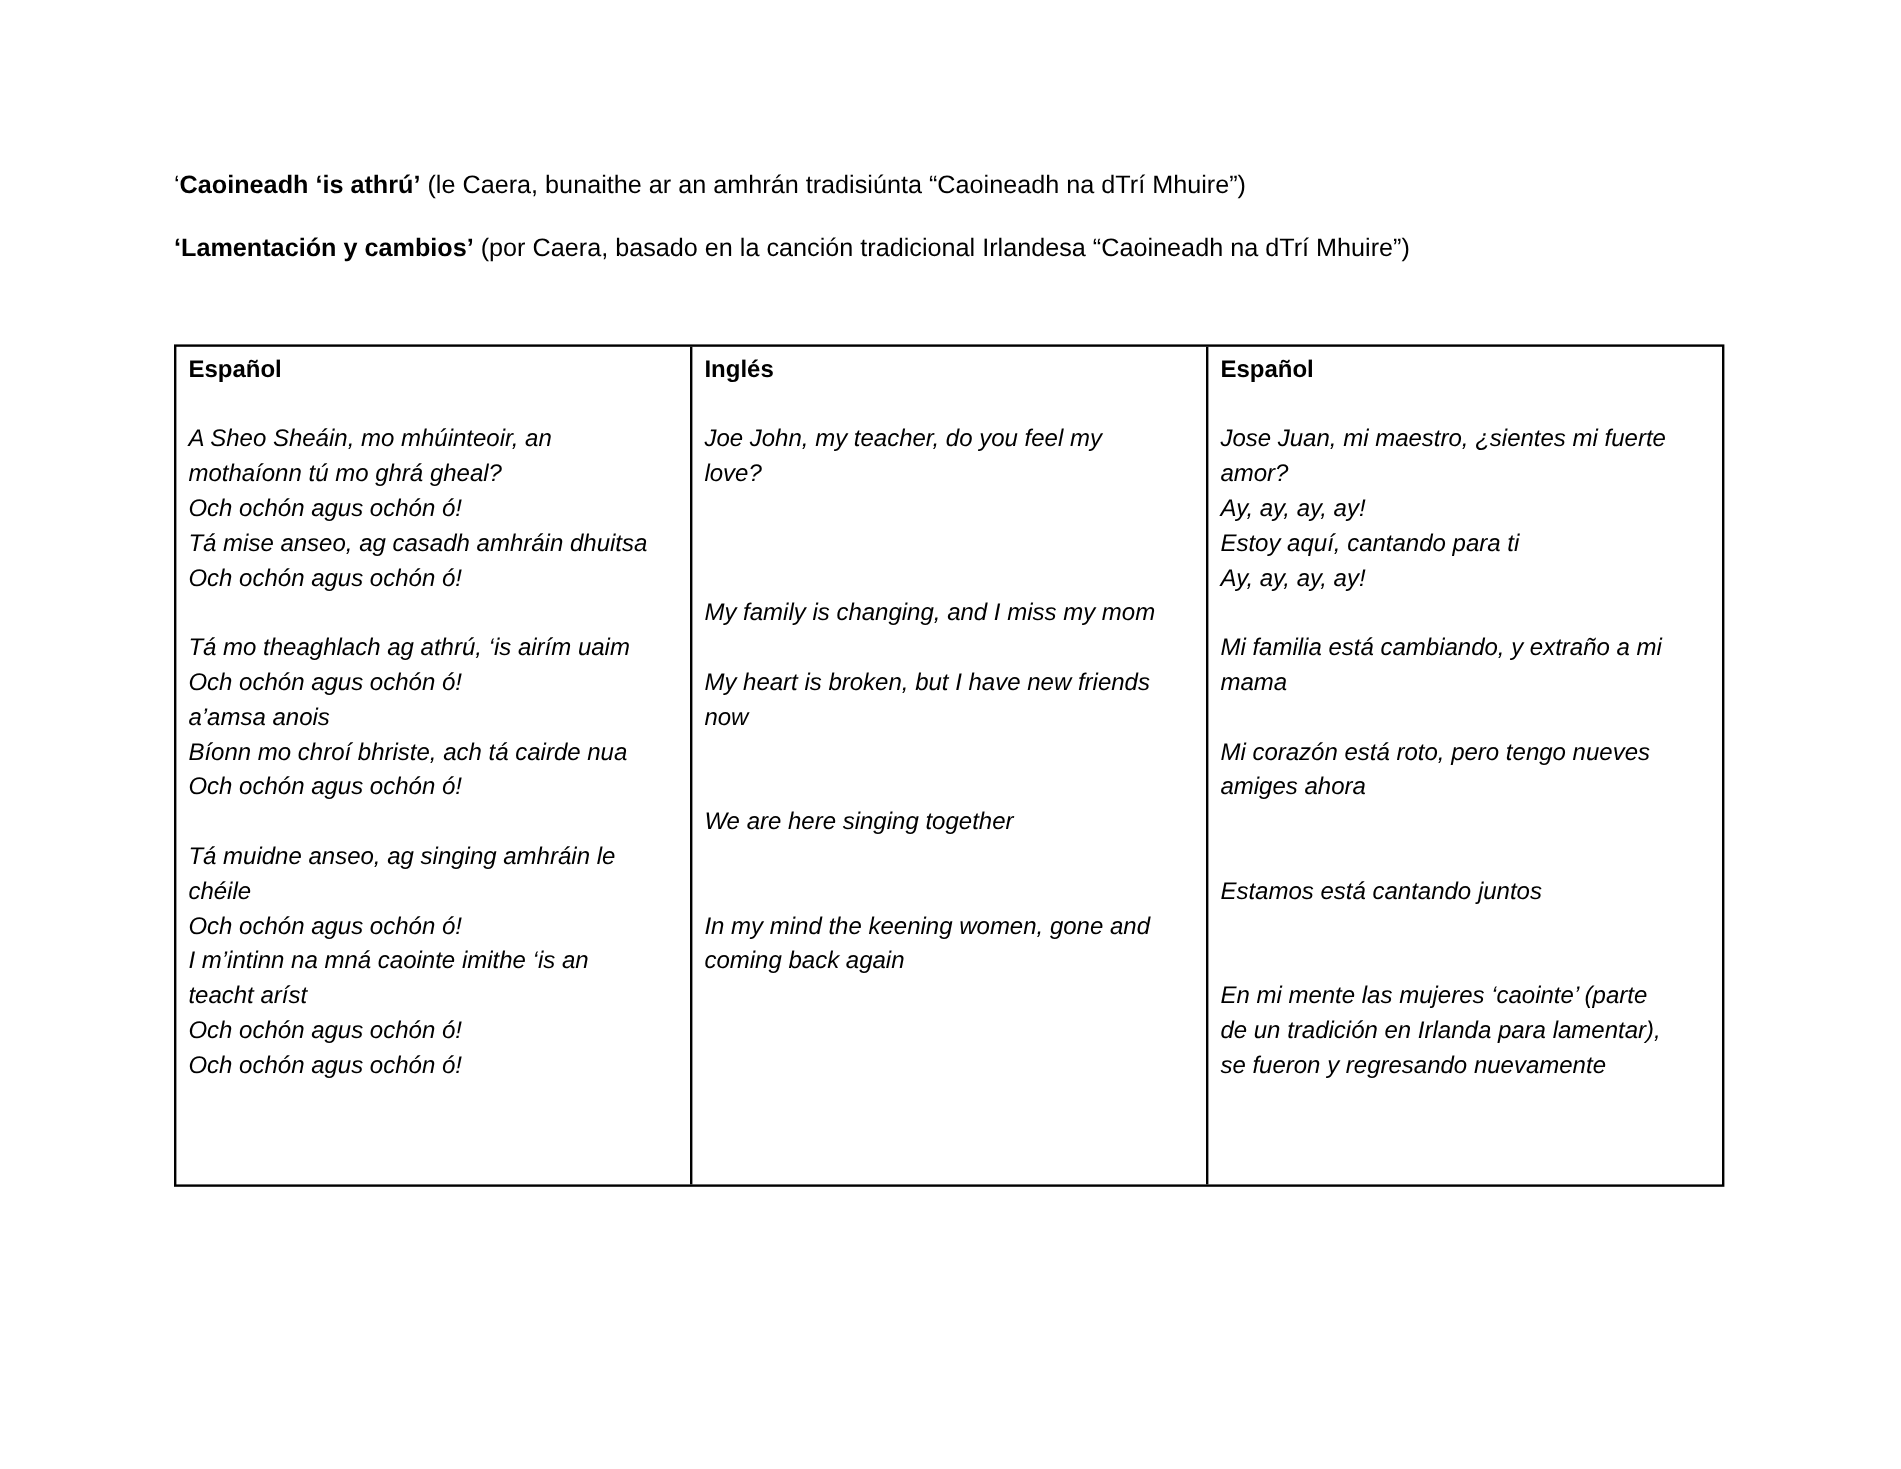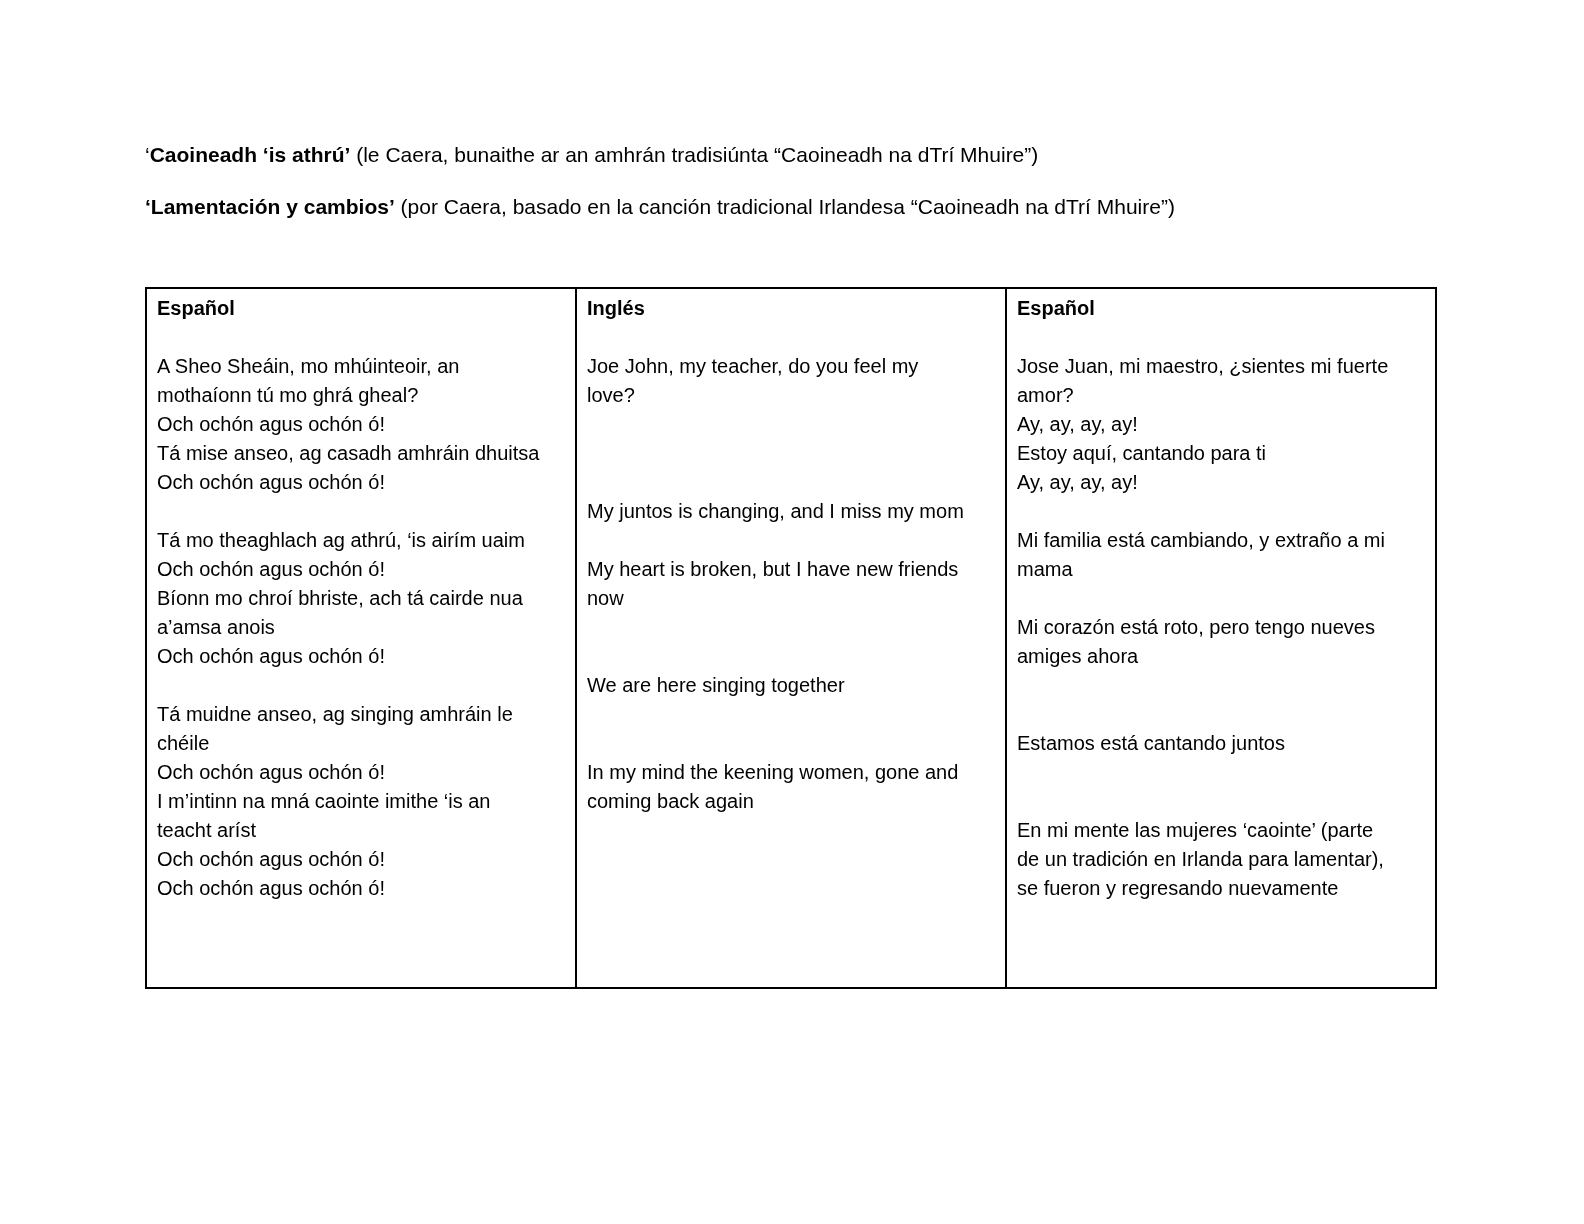--- a/index.html
+++ b/index.html
@@ -49,20 +49,21 @@
   .col:last-child { border-right: none; }
   .col-header {
     font-weight: bold;
     height: 29px;
     margin-bottom: 29px;
     white-space: pre;
   }
   .line {
     height: 29px;
     white-space: pre;
+    font-style: italic;
   }
 </style>
 </head>
 <body>
 
 <div class="doc-page">
 
   <div class="title-line title-line-1"><span>‘</span><span class="b">Caoineadh ‘is athrú’</span><span> (le Caera, bunaithe ar an amhrán tradisiúnta “Caoineadh na dTrí Mhuire”)</span></div>
 
   <div class="title-line title-line-2"><span class="b">‘Lamentación y cambios’</span><span> (por Caera, basado en la canción tradicional Irlandesa “Caoineadh na dTrí Mhuire”)</span></div>
@@ -73,43 +74,43 @@
       <div class="col-header">Español</div>
       <div class="col-lines">
           <div class="line">A Sheo Sheáin, mo mhúinteoir, an</div>
           <div class="line">mothaíonn tú mo ghrá gheal?</div>
           <div class="line">Och ochón agus ochón ó!</div>
           <div class="line">Tá mise anseo, ag casadh amhráin dhuitsa</div>
           <div class="line">Och ochón agus ochón ó!</div>
           <div class="line"></div>
           <div class="line">Tá mo theaghlach ag athrú, ‘is airím uaim</div>
           <div class="line">Och ochón agus ochón ó!</div>
+          <div class="line">a’amsa anois</div>
           <div class="line">Bíonn mo chroí bhriste, ach tá cairde nua</div>
-          <div class="line">a’amsa anois</div>
           <div class="line">Och ochón agus ochón ó!</div>
           <div class="line"></div>
           <div class="line">Tá muidne anseo, ag singing amhráin le</div>
           <div class="line">chéile</div>
           <div class="line">Och ochón agus ochón ó!</div>
           <div class="line">I m’intinn na mná caointe imithe ‘is an</div>
           <div class="line">teacht aríst</div>
           <div class="line">Och ochón agus ochón ó!</div>
           <div class="line">Och ochón agus ochón ó!</div>
         </div>
     </div>
 
     <div class="col">
       <div class="col-header">Inglés</div>
       <div class="col-lines">
           <div class="line">Joe John, my teacher, do you feel my</div>
           <div class="line">love?</div>
           <div class="line"></div>
           <div class="line"></div>
           <div class="line"></div>
-          <div class="line">My juntos is changing, and I miss my mom</div>
+          <div class="line">My family is changing, and I miss my mom</div>
           <div class="line"></div>
           <div class="line">My heart is broken, but I have new friends</div>
           <div class="line">now</div>
           <div class="line"></div>
           <div class="line"></div>
           <div class="line">We are here singing together</div>
           <div class="line"></div>
           <div class="line"></div>
           <div class="line">In my mind the keening women, gone and</div>
           <div class="line">coming back again</div>

